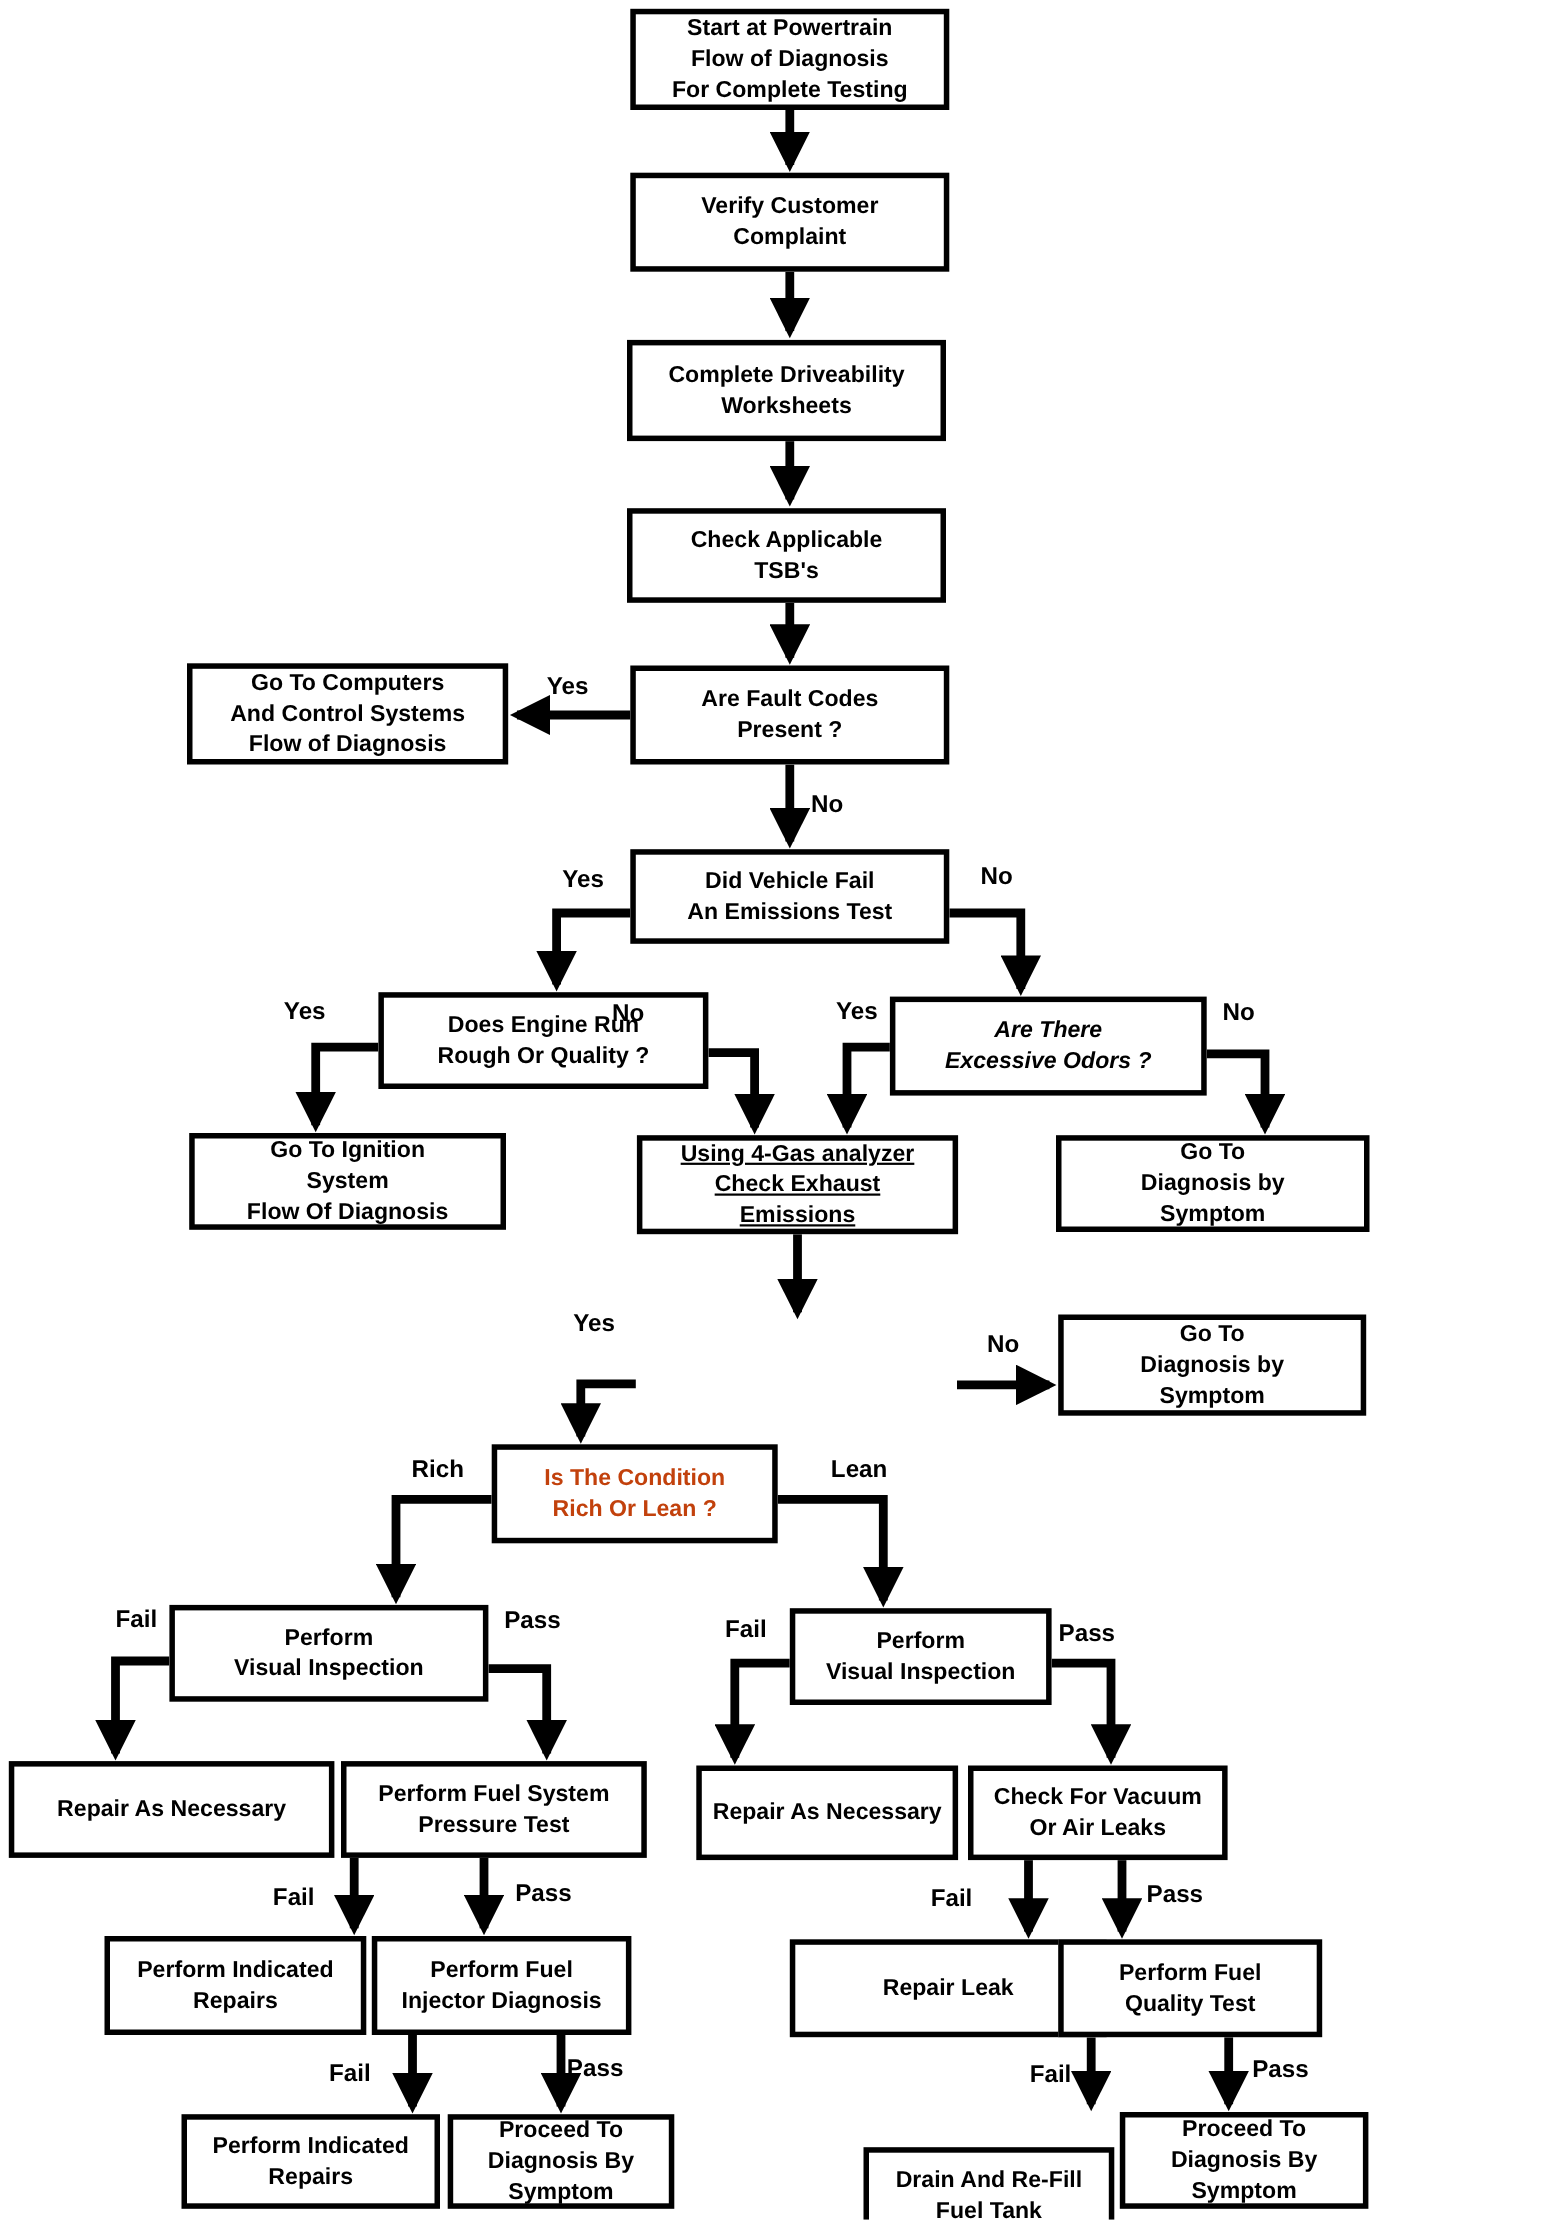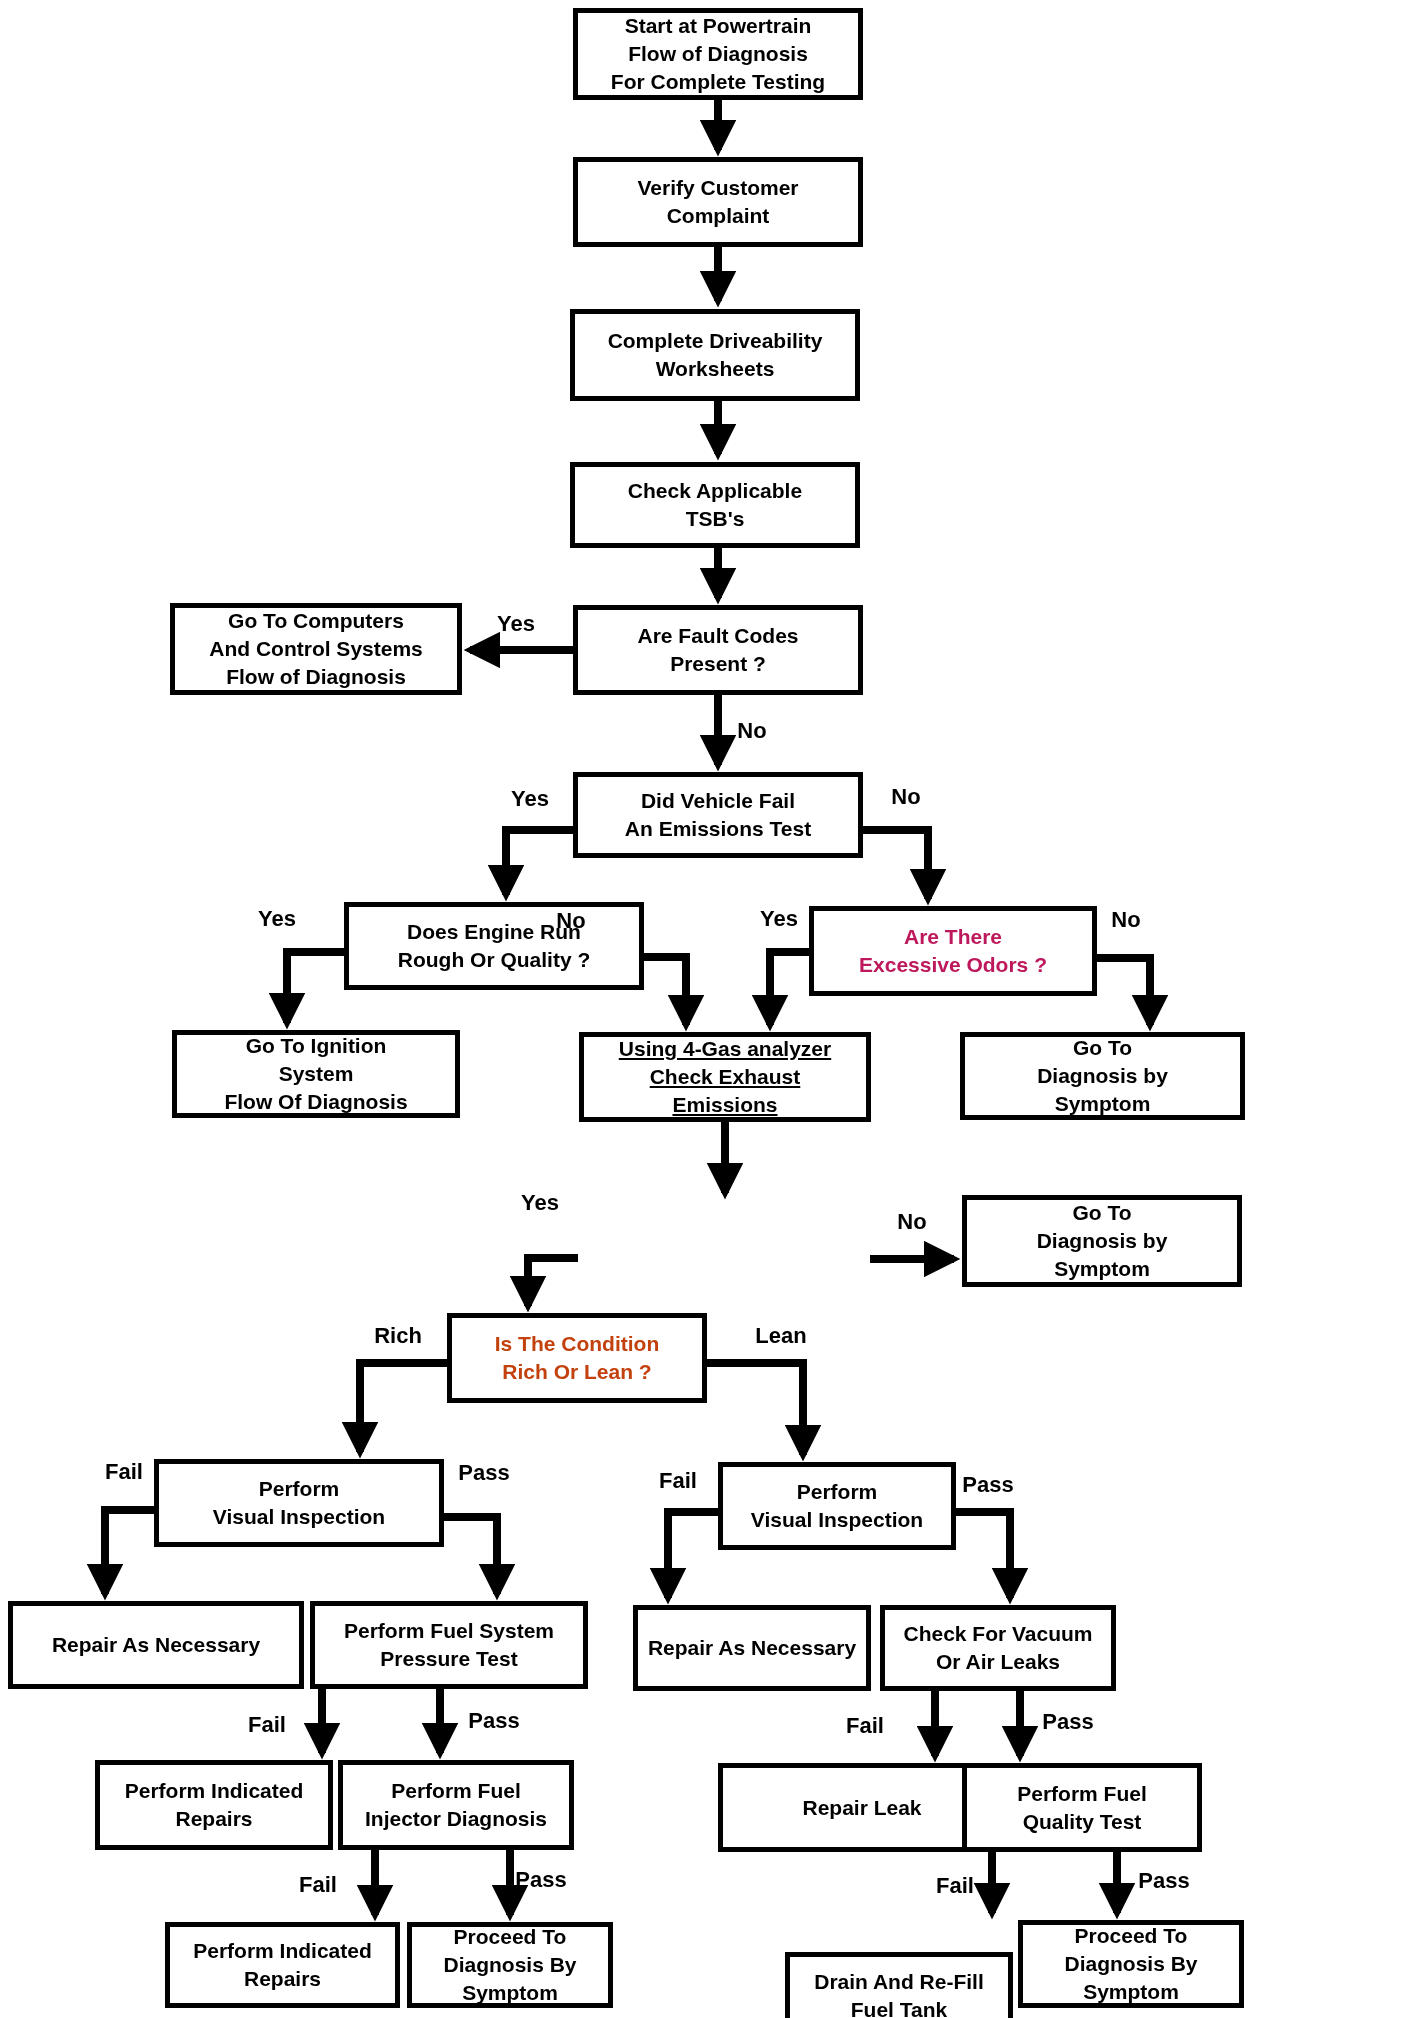--- a/index.html
+++ b/index.html
@@ -116,21 +116,21 @@
     </div>
     <div class="node" style="left: 573px; top: 772px; width: 290px; height: 86px; border-color: rgb(0, 0, 0); background: rgb(255, 255, 255);">
       <span style="color: rgb(0, 0, 0);">Did Vehicle Fail
 An Emissions Test</span>
     </div>
     <div class="node" style="left: 344px; top: 902px; width: 300px; height: 88px; border-color: rgb(0, 0, 0); background: rgb(255, 255, 255);">
       <span style="color: rgb(0, 0, 0);">Does Engine Run
 Rough Or Quality ?</span>
     </div>
     <div class="node" style="left: 809px; top: 906px; width: 288px; height: 90px; border-color: rgb(0, 0, 0); background: rgb(255, 255, 255);">
-      <span style="color: #be185d;">Are There
+      <span style="color: #000000; font-style: italic;">Are There
 Excessive Odors ?</span>
     </div>
     <div class="node" style="left: 172px; top: 1030px; width: 288px; height: 88px; border-color: rgb(0, 0, 0); background: rgb(255, 255, 255);">
       <span style="color: rgb(0, 0, 0);">Go To Ignition
 System
 Flow Of Diagnosis</span>
     </div>
     <div class="node" style="left: 579px; top: 1032px; width: 292px; height: 90px; border-color: rgb(0, 0, 0); background: rgb(255, 255, 255); text-decoration: underline;">
       <span style="color: rgb(0, 0, 0);">Using 4-Gas analyzer
 Check Exhaust

